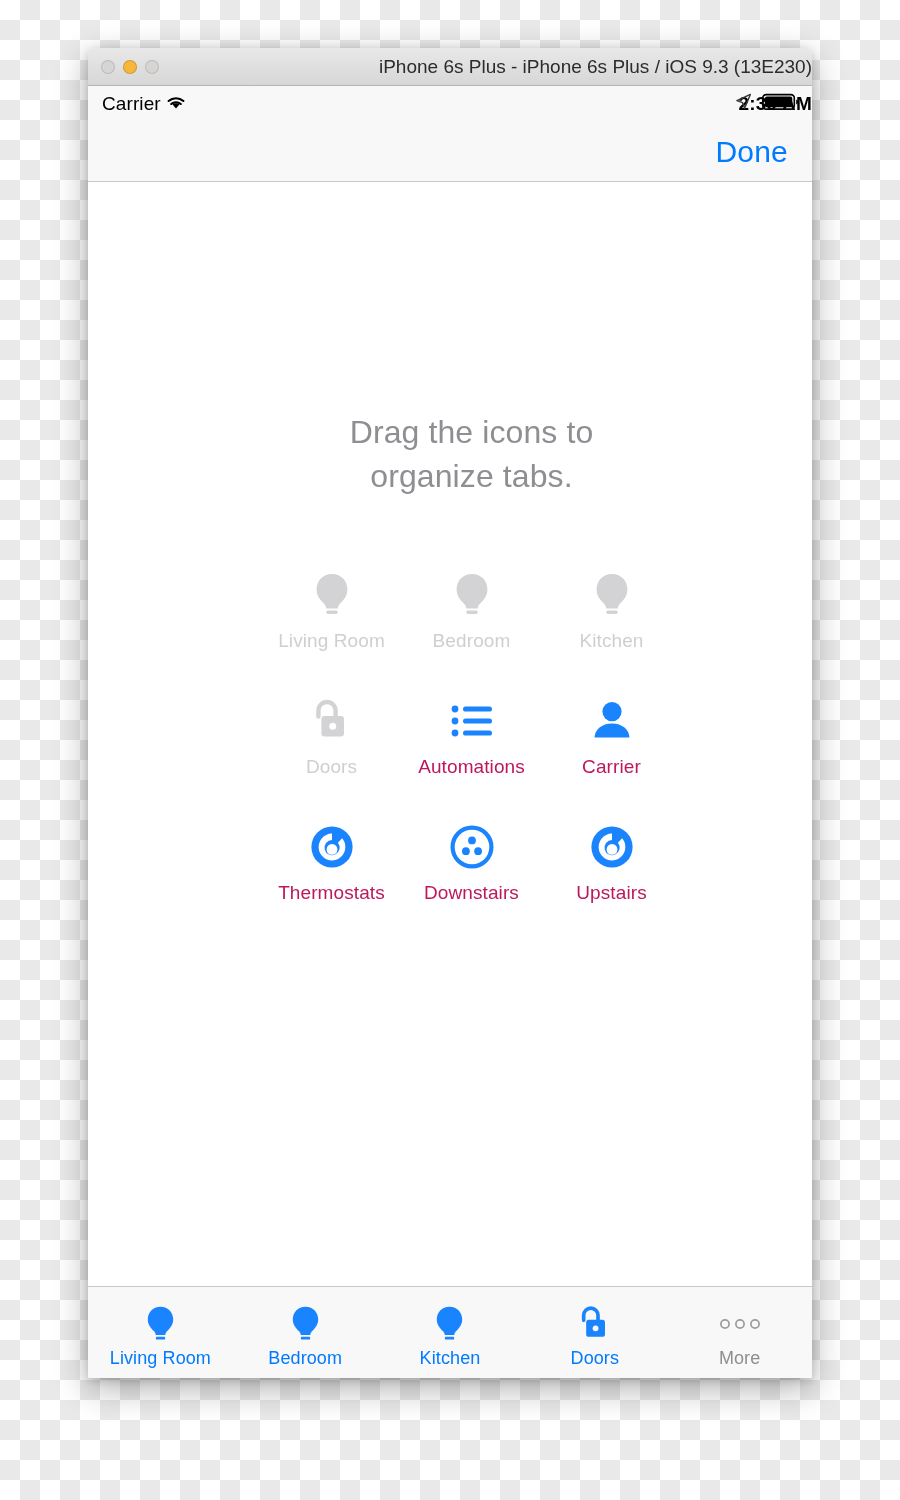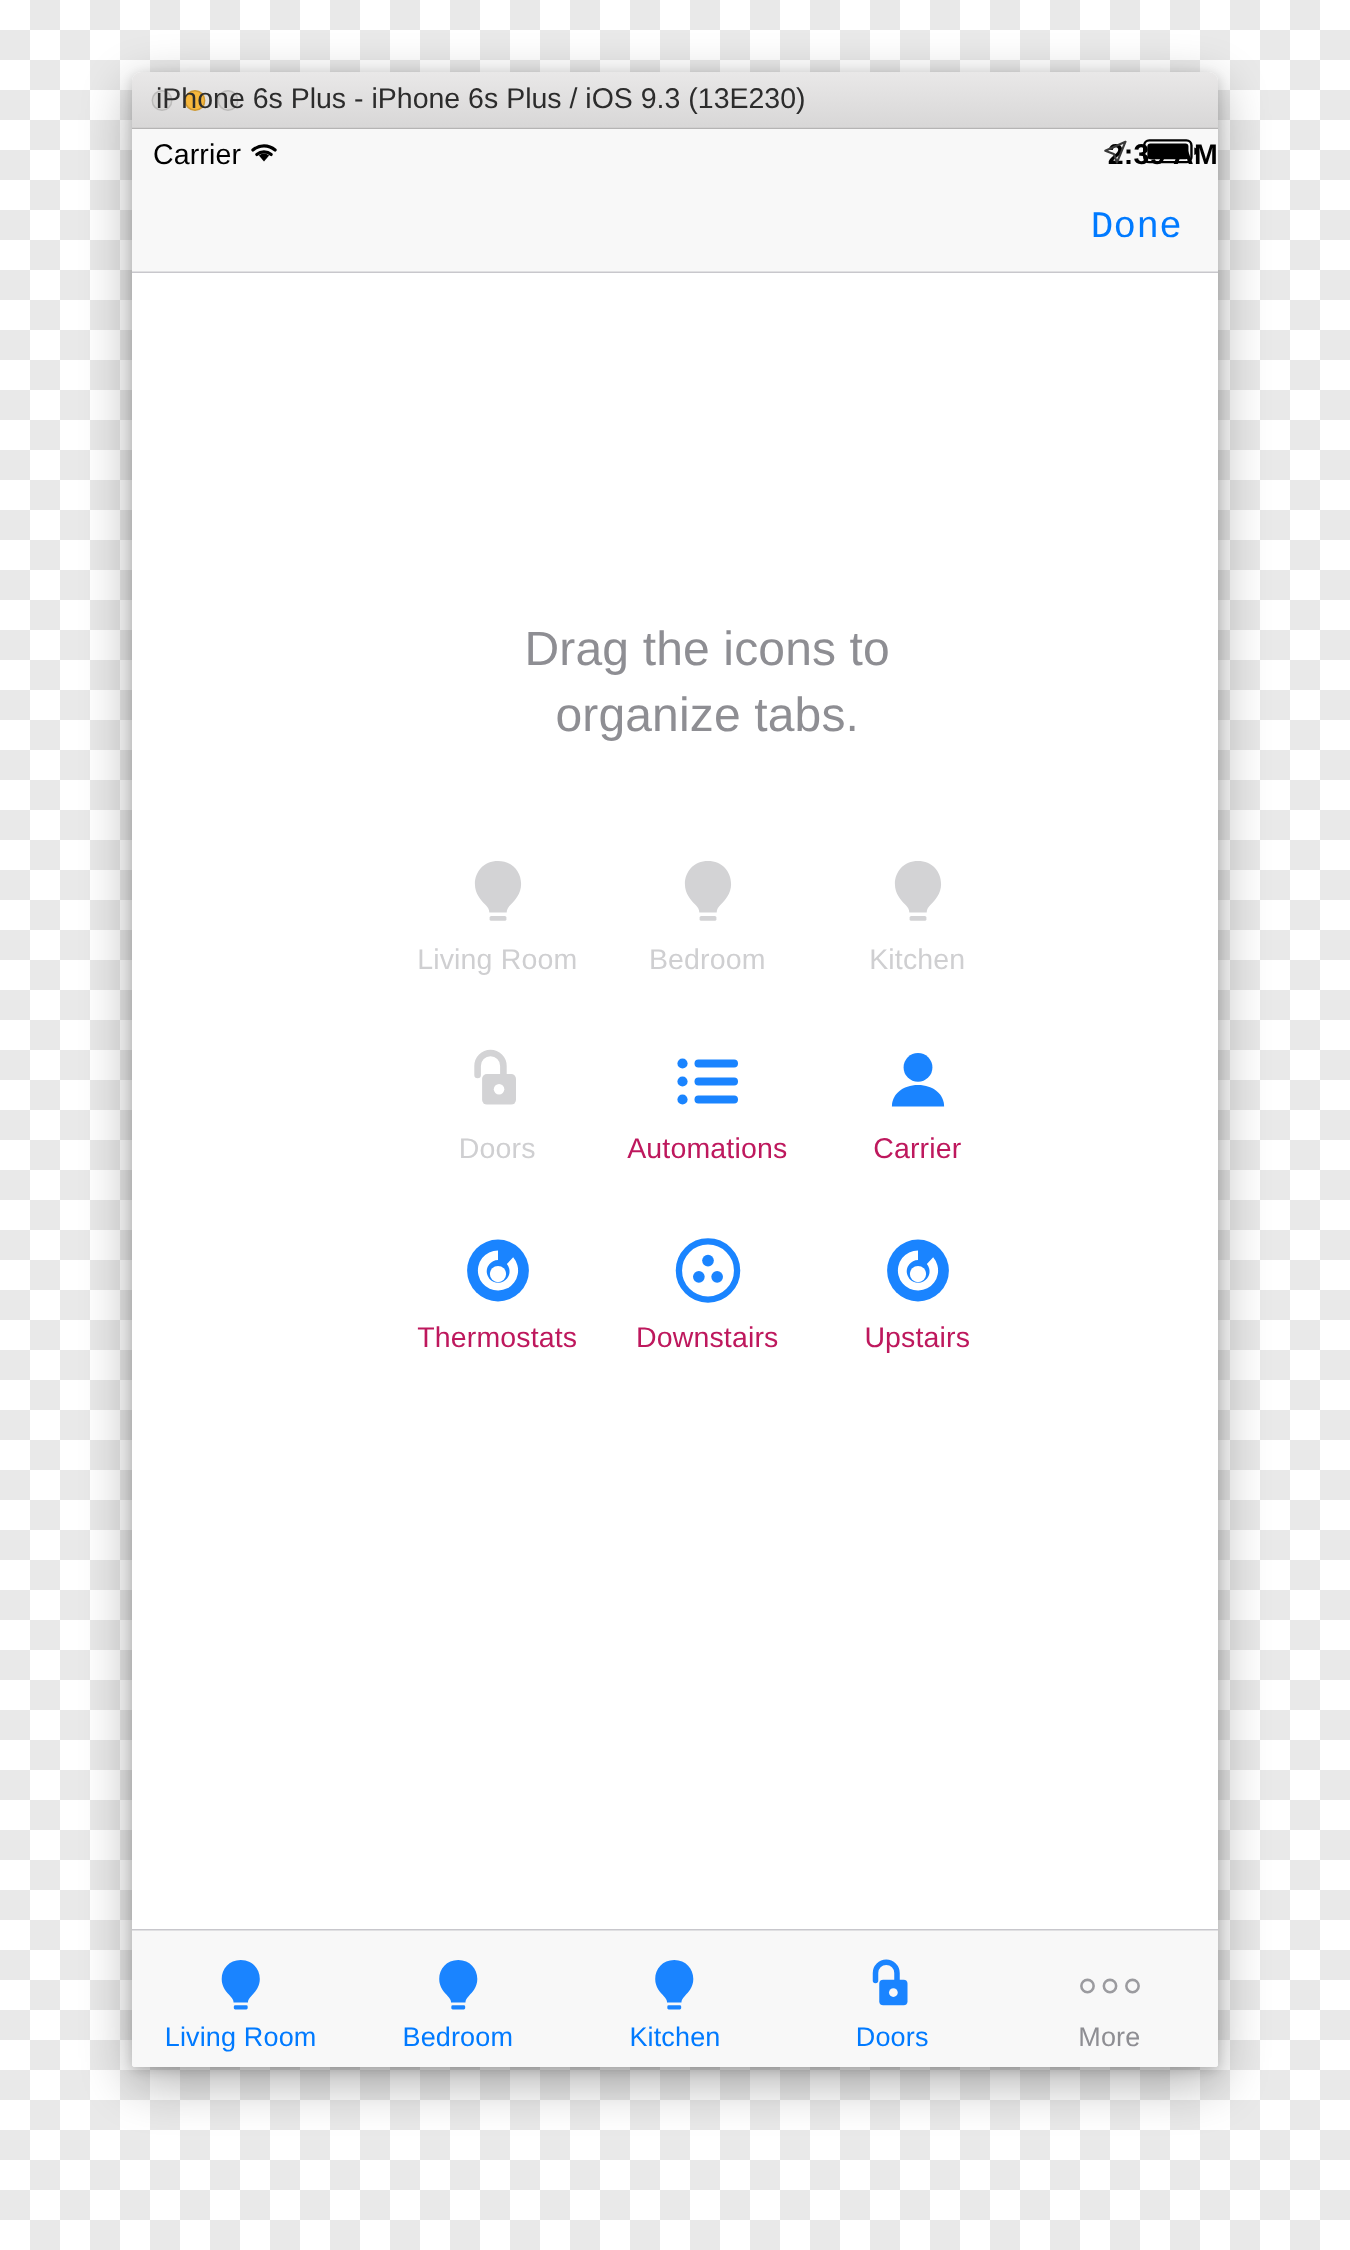--- a/index.html
+++ b/index.html
@@ -59,21 +59,21 @@
     border-radius: 50%;
     border: 1px solid rgba(0,0,0,0.12);
   }
   .tl-close   { background: #d6d5d4; }
   .tl-min     { background: #f7b73c; border-color: rgba(0,0,0,0.16); }
   .tl-zoom    { background: #d6d5d4; }
 
   .window-title {
     position: absolute;
     left: 16px; right: 0;
-    text-align: left;
+    text-align: right;
     font-size: 19px;
     color: #2c2c2c;
     font-family: "Liberation Sans", sans-serif;
     pointer-events: none;
   }
 
   
   .status-bar {
     height: 36px;
     flex: 0 0 36px;
@@ -106,26 +106,26 @@
     height: 60px;
     flex: 0 0 60px;
     background: #f8f8f8;
     border-bottom: 1px solid #c8c7cc;
     display: flex;
     align-items: center;
     justify-content: flex-end;
     padding-right: 22px;
   }
   .done-btn {
-    font-size: 25px;
+    font-size: 30px;
     color: #007aff;
     background: none;
     border: none;
     cursor: pointer;
-    font-family: Liberation Mono, monospace;
+    font-family: Liberation Sans, sans-serif;
     letter-spacing: .2px;
     padding: 4px 2px;
   }
 
   
   .content {
     flex: 1 1 auto;
     background: #ffffff;
     position: relative;
     display: flex;

